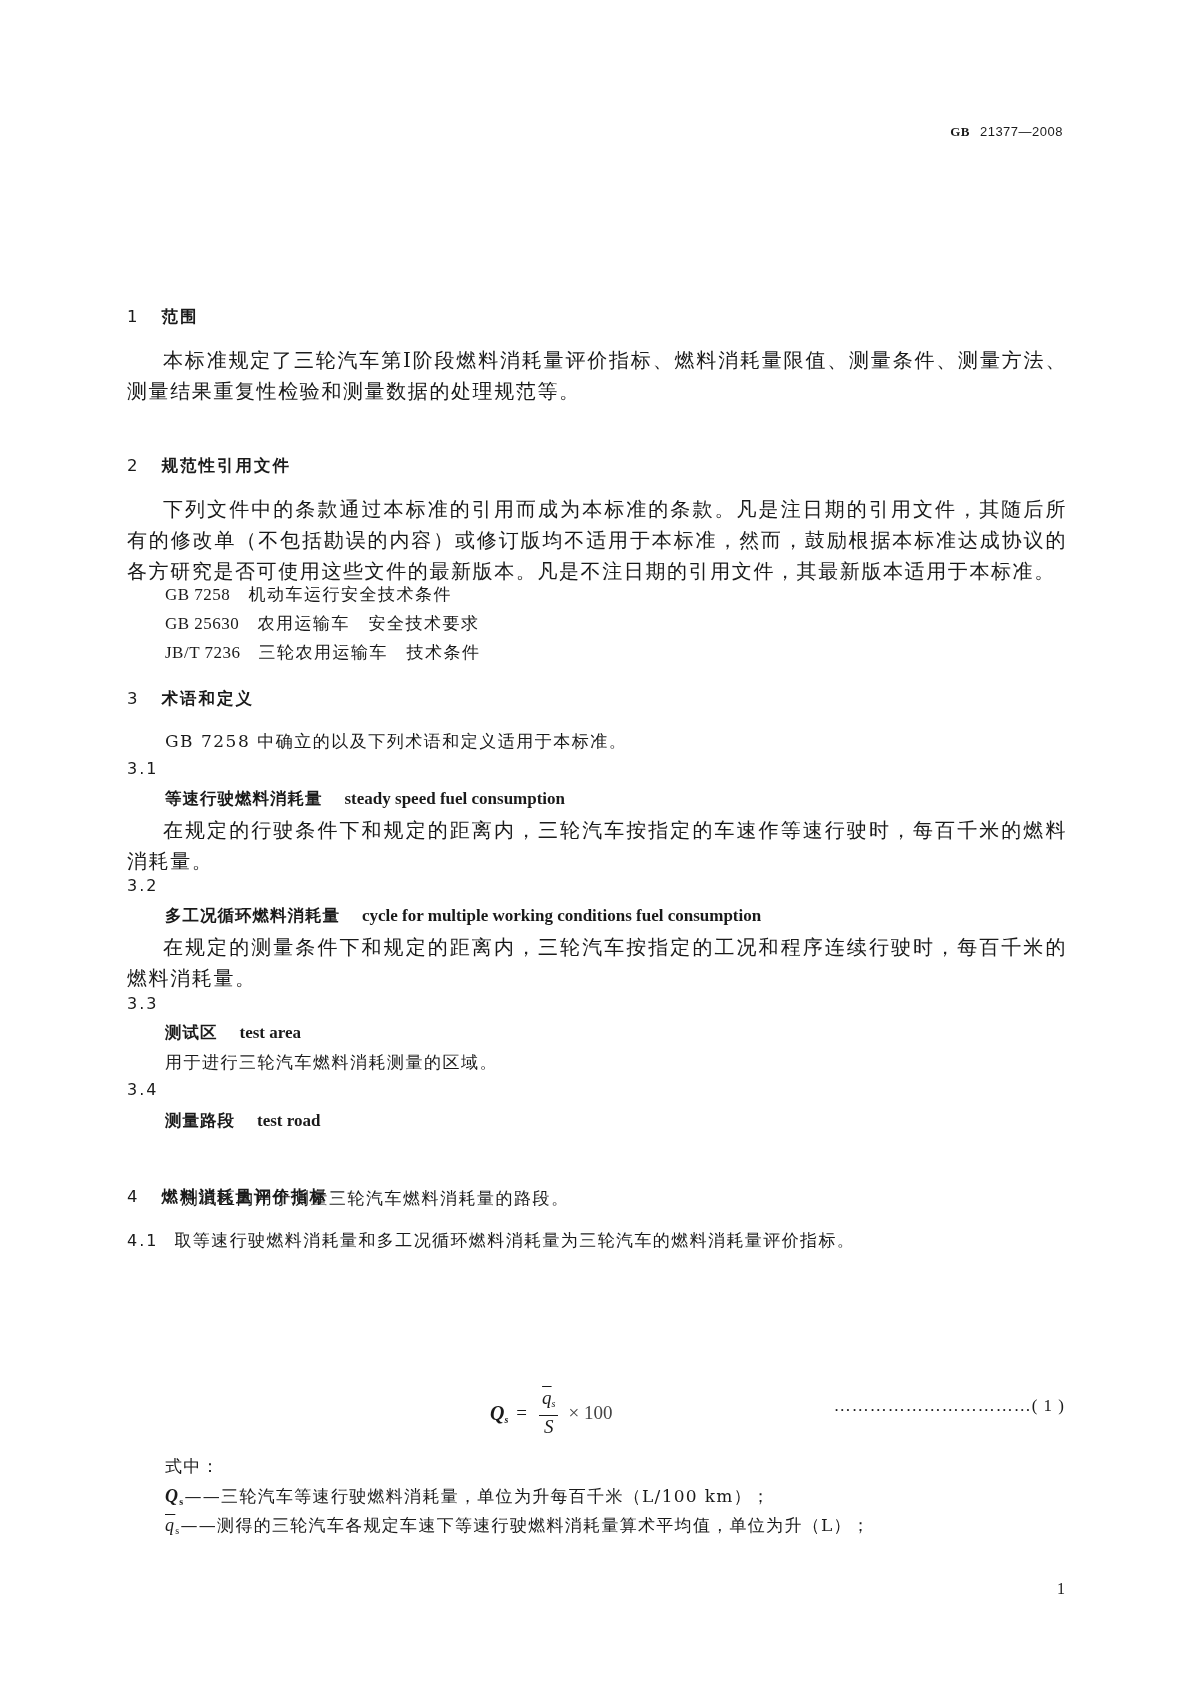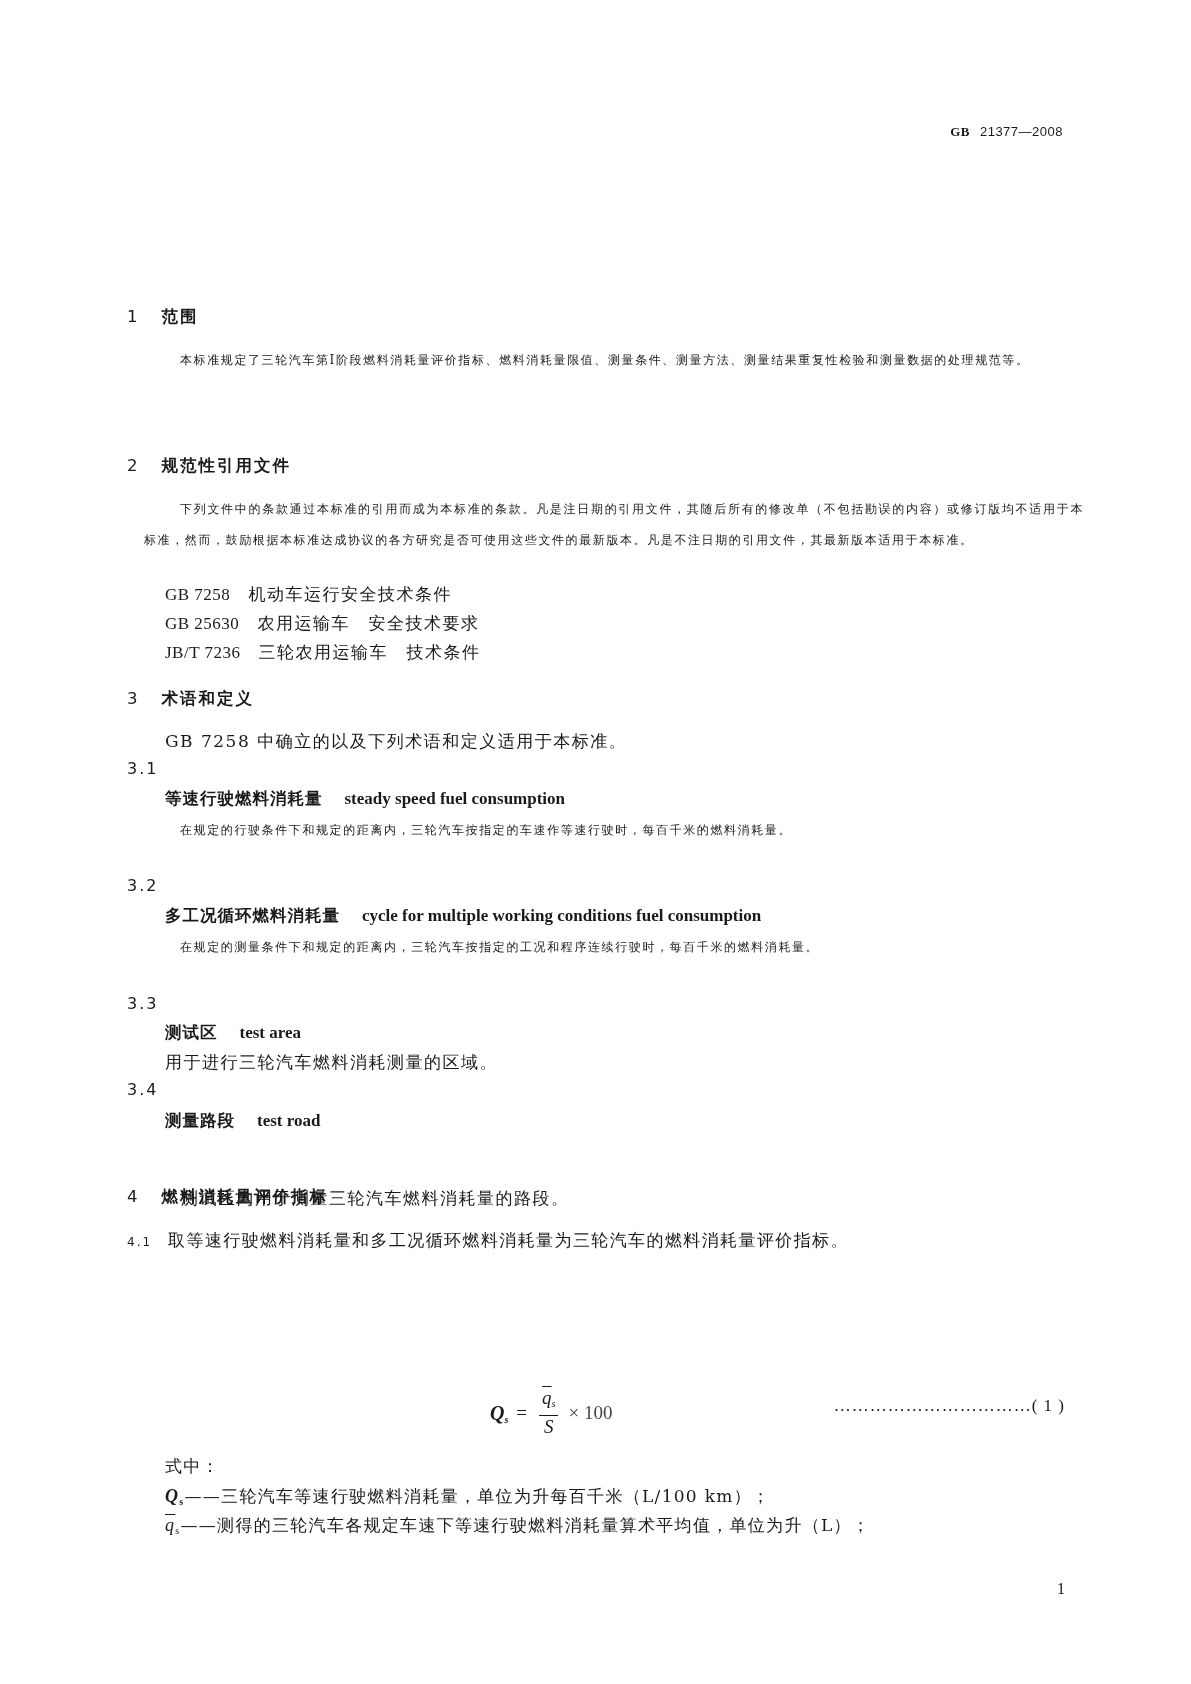--- a/index.html
+++ b/index.html
@@ -17,36 +17,36 @@
     .doc-title {
       position: absolute; left: 0; width: 1191px; top: 226px; text-align: center;
       font-family: "DejaVu Sans", sans-serif; font-size: 27px; letter-spacing: 4px; font-weight: 500;
     }
     .sec-head {
       position: absolute; left: 127px;
       font-family: "DejaVu Sans", sans-serif; font-size: 16.5px; font-weight: bold; letter-spacing: 2px;
     }
     .sec-head .num { font-weight: normal; margin-right: 22px; display: inline-block; }
     .para {
-      position: absolute; left: 144px; width: 940px;
-      font-size: 12px; line-height: 31px; letter-spacing: 1.6px; text-align: justify;
+      position: absolute; left: 127px; width: 940px;
+      font-size: 20px; line-height: 31px; letter-spacing: 1.6px; text-align: justify;
     }
     .para.indent { text-indent: 36px; }
     .line { position: absolute; font-size: 17px; letter-spacing: 1.5px; white-space: nowrap; }
     .ref-code { display: inline-block; font-family: "Liberation Serif", serif; letter-spacing: 0.5px; margin-right: 18px; }
     .sub-num {
       position: absolute; left: 127px; font-family: "DejaVu Sans", sans-serif; font-size: 16px; letter-spacing: 2px;
     }
     .term {
       position: absolute; left: 165px; font-size: 16.5px; white-space: nowrap;
       font-family: "DejaVu Sans", sans-serif; font-weight: bold; letter-spacing: 1px;
     }
     .term .en { font-family: "Liberation Serif", serif; font-weight: bold; margin-left: 22px; letter-spacing: 0; font-size: 17px; }
     .clause { position: absolute; left: 127px; font-size: 17px; letter-spacing: 1.4px; white-space: nowrap; }
-    .clause .cnum { font-family: "DejaVu Sans", sans-serif; font-size: 12px; margin-right: 16px; letter-spacing: 2px; }
+    .clause .cnum { font-family: "DejaVu Sans", sans-serif; font-size: 16px; margin-right: 16px; letter-spacing: 2px; }
     .formula {
       position: absolute; left: 490px; top: 1388px; height: 50px;
       font-family: "Liberation Serif", serif; font-size: 19px; display: flex; align-items: center;
     }
     .formula .Q { font-style: italic; font-weight: bold; font-size: 20px; }
     .formula sub { font-size: 10px; vertical-align: -3px; }
     .formula .eq { margin: 0 8px; }
     .frac { display: inline-flex; flex-direction: column; align-items: center; margin: 0 4px; }
     .frac .numer { border-bottom: 1px solid #1a1a1a; padding: 0 3px 1px 3px; font-style: italic; line-height: 20px; }
     .frac .denom { font-style: italic; line-height: 22px; }

